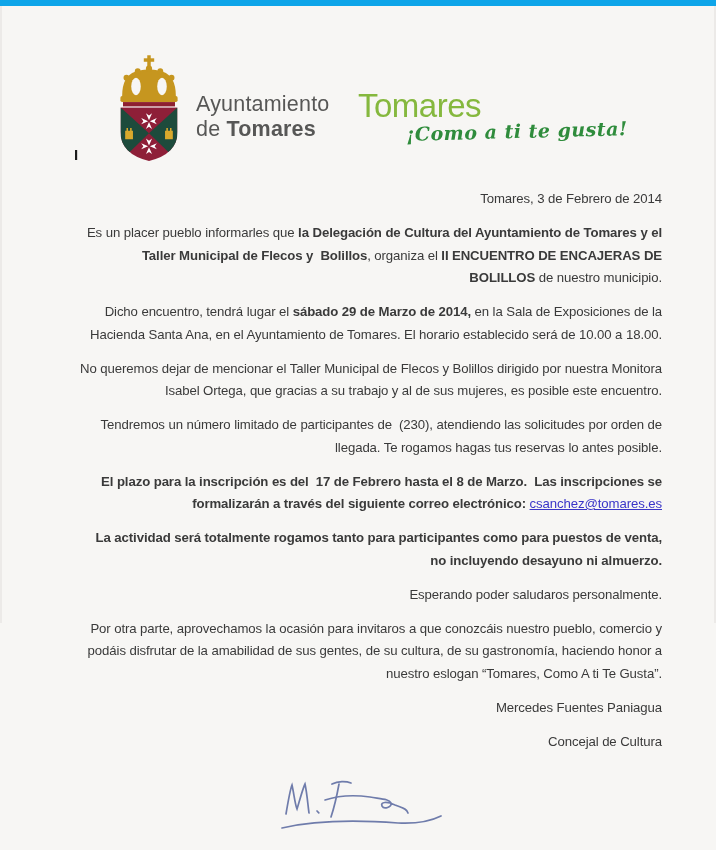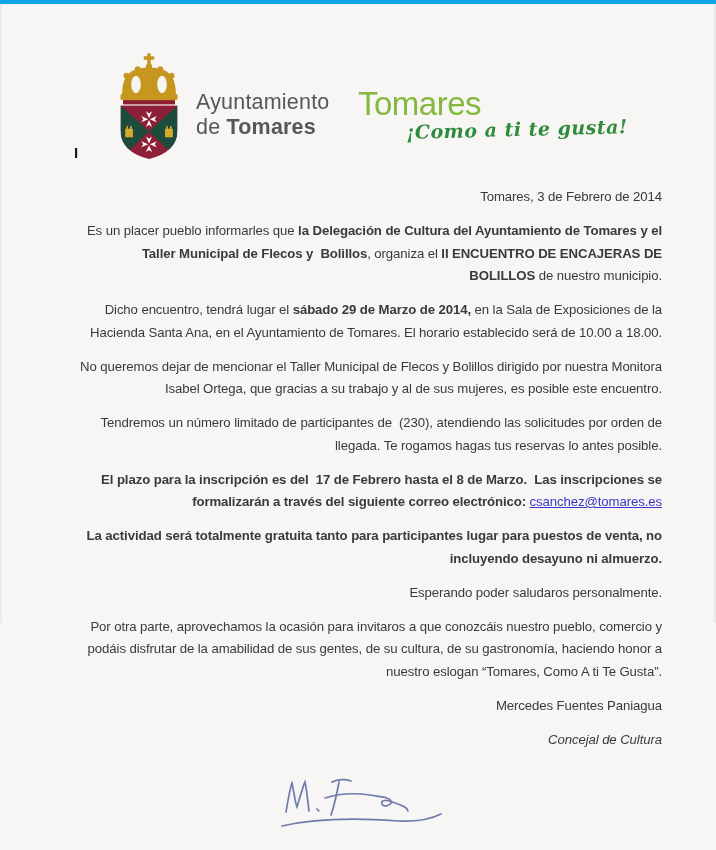--- a/index.html
+++ b/index.html
@@ -7,21 +7,21 @@
     width:716px;height:850px;
     background:#f7f6f4;
     font-family:"Liberation Sans", sans-serif;
     color:#3a3a3a;
     overflow:hidden;
   }
   .sheet{
     position:relative;
     width:716px;height:623px;
     background:#f7f6f4;
-    border-top:4px solid #0ea5e9;
+    border-top:6px solid #0ea5e9;
     box-sizing:border-box;
     box-shadow:inset 2px 0 0 #eceae8, inset -2px 0 0 #eceae8;
   }
   
   .header{position:relative;height:168px;}
   .coa{position:absolute;left:110px;top:44px;}
   .org-text{
     position:absolute;left:196px;top:86px;
     font-size:21.5px;line-height:25px;color:#575756;
     letter-spacing:.2px;
@@ -49,21 +49,21 @@
   .content{
     margin:14px 54px 0 78px;
     font-size:13.2px;line-height:22.5px;
     letter-spacing:-0.1px;
   }
   .content p{margin:0 0 11.5px 0;white-space:pre-wrap;text-align:right;}
   .b{font-weight:bold;}
   .lnk{color:#3a35c8;text-decoration:underline;cursor:pointer;}
   .date-line{margin-bottom:12px;}
   .closing-name{text-align:center;margin-top:14px;margin-bottom:0;}
-  .closing-title{text-align:center;margin-top:14px;margin-bottom:0;font-style:italic;}
+  .closing-title{text-align:center;margin-top:14px;margin-bottom:0;}
   .signature-wrap{
     position:absolute;left:276px;top:764px;
     width:180px;height:72px;
   }
 </style>
 </head>
 <body>
 
 <div class="sheet">
 
@@ -139,21 +139,21 @@
     <p><span>Es un placer pueblo informarles que </span><span class="b">la Delegación de Cultura del Ayuntamiento de Tomares y el Taller Municipal de Flecos y  Bolillos</span><span>, organiza el </span><span class="b">II ENCUENTRO DE ENCAJERAS DE BOLILLOS</span><span> de nuestro municipio.</span></p>
 
     <p><span>Dicho encuentro, tendrá lugar el </span><span class="b">sábado 29 de Marzo de 2014,</span><span> en la Sala de Exposiciones de la Hacienda Santa Ana, en el Ayuntamiento de Tomares. El horario establecido será de 10.00 a 18.00.</span></p>
 
     <p><span>No queremos dejar de mencionar el Taller Municipal de Flecos y Bolillos dirigido por nuestra Monitora Isabel Ortega, que gracias a su trabajo y al de sus mujeres, es posible este encuentro.</span></p>
 
     <p><span>Tendremos un número limitado de participantes de  (230), atendiendo las solicitudes por orden de llegada. Te rogamos hagas tus reservas lo antes posible.</span></p>
 
     <p><span class="b">El plazo para la inscripción es del  17 de Febrero hasta el 8 de Marzo.  Las inscripciones se formalizarán a través del siguiente correo electrónico: </span><a class="lnk">csanchez@tomares.es</a></p>
 
-    <p><span class="b"> La actividad será totalmente gratuita tanto para participantes lugar para puestos de venta, no incluyendo desayuno ni almuerzo.</span></p>
+    <p><span class="b"> La actividad será totalmente rogamos tanto para participantes como para puestos de venta, no incluyendo desayuno ni almuerzo.</span></p>
 
     <p><span>Esperando poder saludaros personalmente.</span></p>
 
     <p><span>Por otra parte, aprovechamos la ocasión para invitaros a que conozcáis nuestro pueblo, comercio y podáis disfrutar de la amabilidad de sus gentes, de su cultura, de su gastronomía, haciendo honor a nuestro eslogan “Tomares, Como A ti Te Gusta”.</span></p>
 
     <p class="closing-name">Mercedes Fuentes Paniagua</p>
     <p class="closing-title">Concejal de Cultura</p>
   </div>
 
   <div class="signature-wrap">

